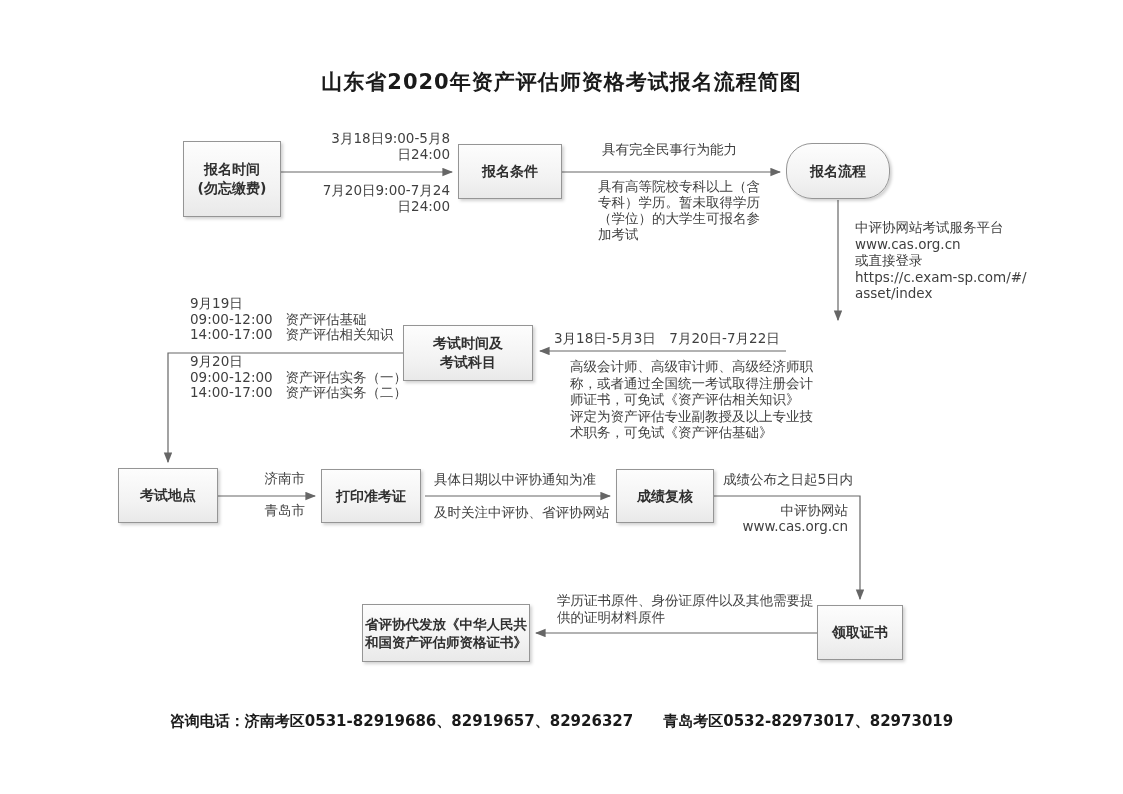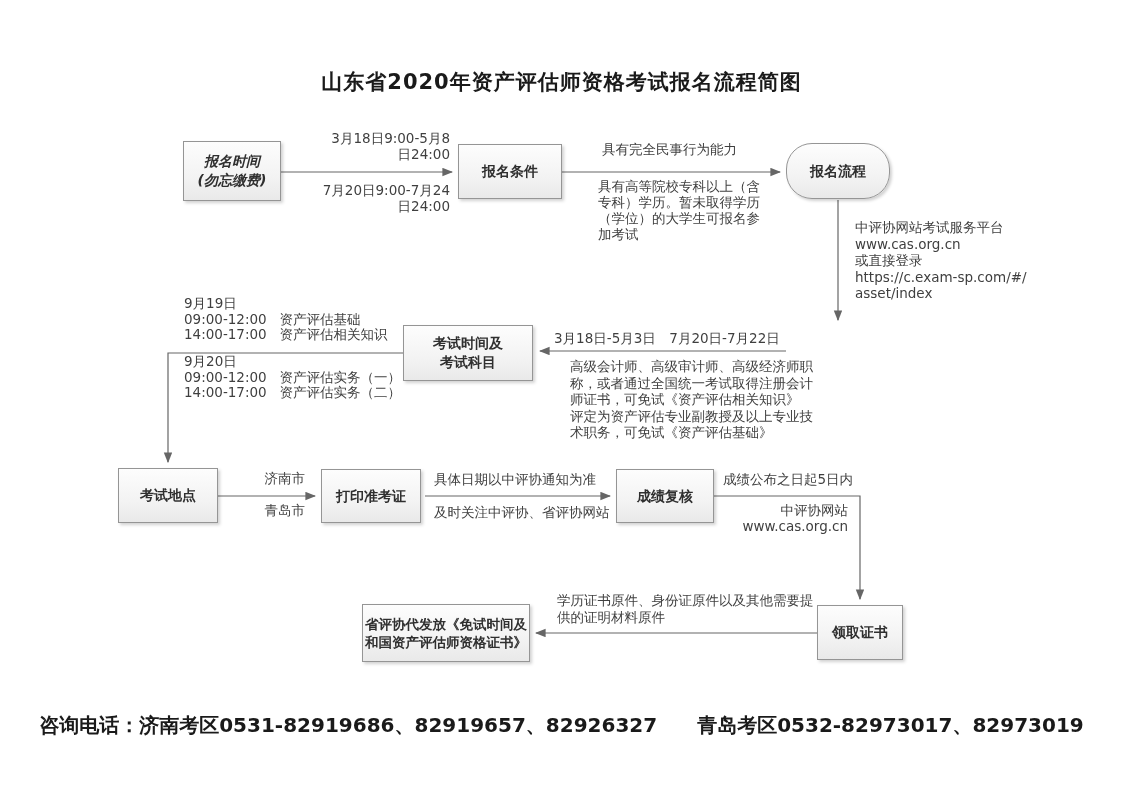--- a/index.html
+++ b/index.html
@@ -28,24 +28,24 @@
     font-weight:bold;font-size:14px;color:#2f2f2f;
     white-space:pre;line-height:19px;
   }
   .node.small-text{font-size:13.5px;line-height:18px;}
   .lbl{
     position:absolute;
     font-size:13.5px;color:#3f3f3f;
     white-space:pre;line-height:16px;
   }
   .lbl.center{text-align:right;}
-  .lbl.tight{line-height:15.5px;}
+  .lbl.tight{line-height:15.5px;margin-left:6px;}
   .footer{
     position:absolute;left:0;top:712px;width:1123px;
-    text-align:center;font-size:20px;font-weight:bold;color:#1a1a1a;
+    text-align:center;font-size:15px;font-weight:bold;color:#1a1a1a;
     white-space:pre;
   }
 </style>
 </head>
 <body>
 
 <div id="canvas">
 
   <svg id="edges" width="1123" height="794" viewBox="0 0 1123 794">
     <defs>
@@ -61,40 +61,40 @@
       <path d="M403,353 L168,353 L168,462" marker-end="url(#arw)"></path>
       <path d="M218,496 L315,496" marker-end="url(#arw)"></path>
       <path d="M425,496 L610,496" marker-end="url(#arw)"></path>
       <path d="M714,496 L860,496 L860,599" marker-end="url(#arw)"></path>
       <path d="M817,633 L536,633" marker-end="url(#arw)"></path>
     </g>
   </svg>
 
   <div class="title">山东省2020年资产评估师资格考试报名流程简图</div>
 
-  <div class="node" style="left:183px;top:141px;width:98px;height:60px;font-style:italic;">报名时间
+  <div class="node" style="left:183px;top:141px;width:98px;height:76px;">报名时间
 (勿忘缴费)</div>
 
   <div class="node" style="left:458px;top:144px;width:104px;height:55px;">报名条件</div>
 
   <div class="node" style="left:786px;top:143px;width:104px;height:56px;border-radius:26px;">报名流程</div>
 
 
   <div class="node" style="left:403px;top:325px;width:130px;height:56px;">考试时间及
 考试科目</div>
 
   <div class="node" style="left:118px;top:468px;width:100px;height:55px;">考试地点</div>
 
   <div class="node" style="left:321px;top:469px;width:100px;height:54px;">打印准考证</div>
 
   <div class="node" style="left:616px;top:469px;width:98px;height:54px;">成绩复核</div>
 
   <div class="node" style="left:817px;top:605px;width:86px;height:55px;">领取证书</div>
 
-  <div class="node small-text" style="left:362px;top:604px;width:168px;height:58px;">省评协代发放《免试时间及
+  <div class="node small-text" style="left:362px;top:604px;width:168px;height:58px;">省评协代发放《中华人民共
 和国资产评估师资格证书》</div>
 
   <div class="lbl center" style="left:286px;top:130px;width:164px;">3月18日9:00-5月8
 日24:00</div>
 
   <div class="lbl center" style="left:286px;top:182px;width:164px;">7月20日9:00-7月24
 日24:00</div>
 
   <div class="lbl" style="left:602px;top:141px;">具有完全民事行为能力</div>
 

